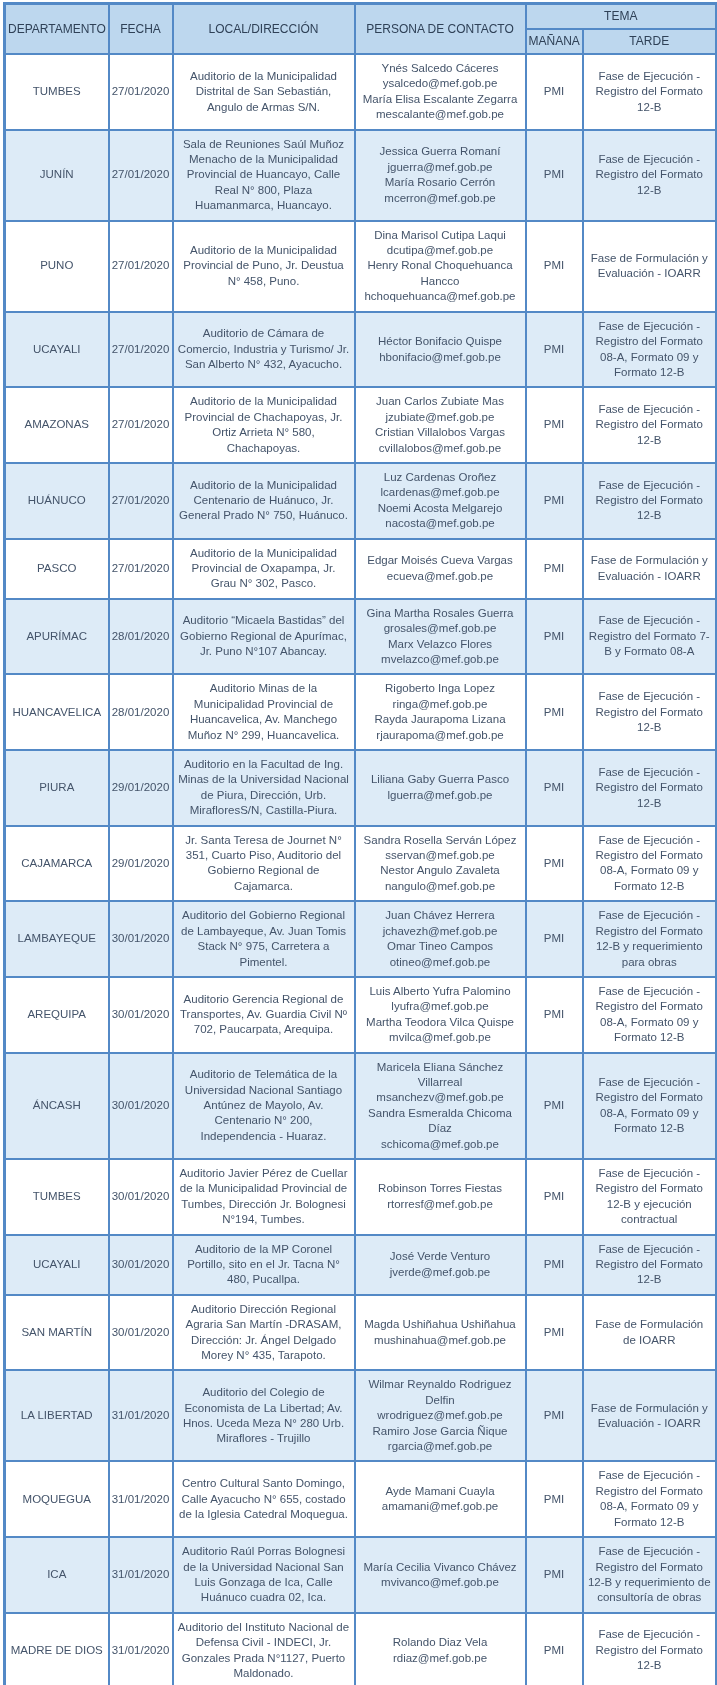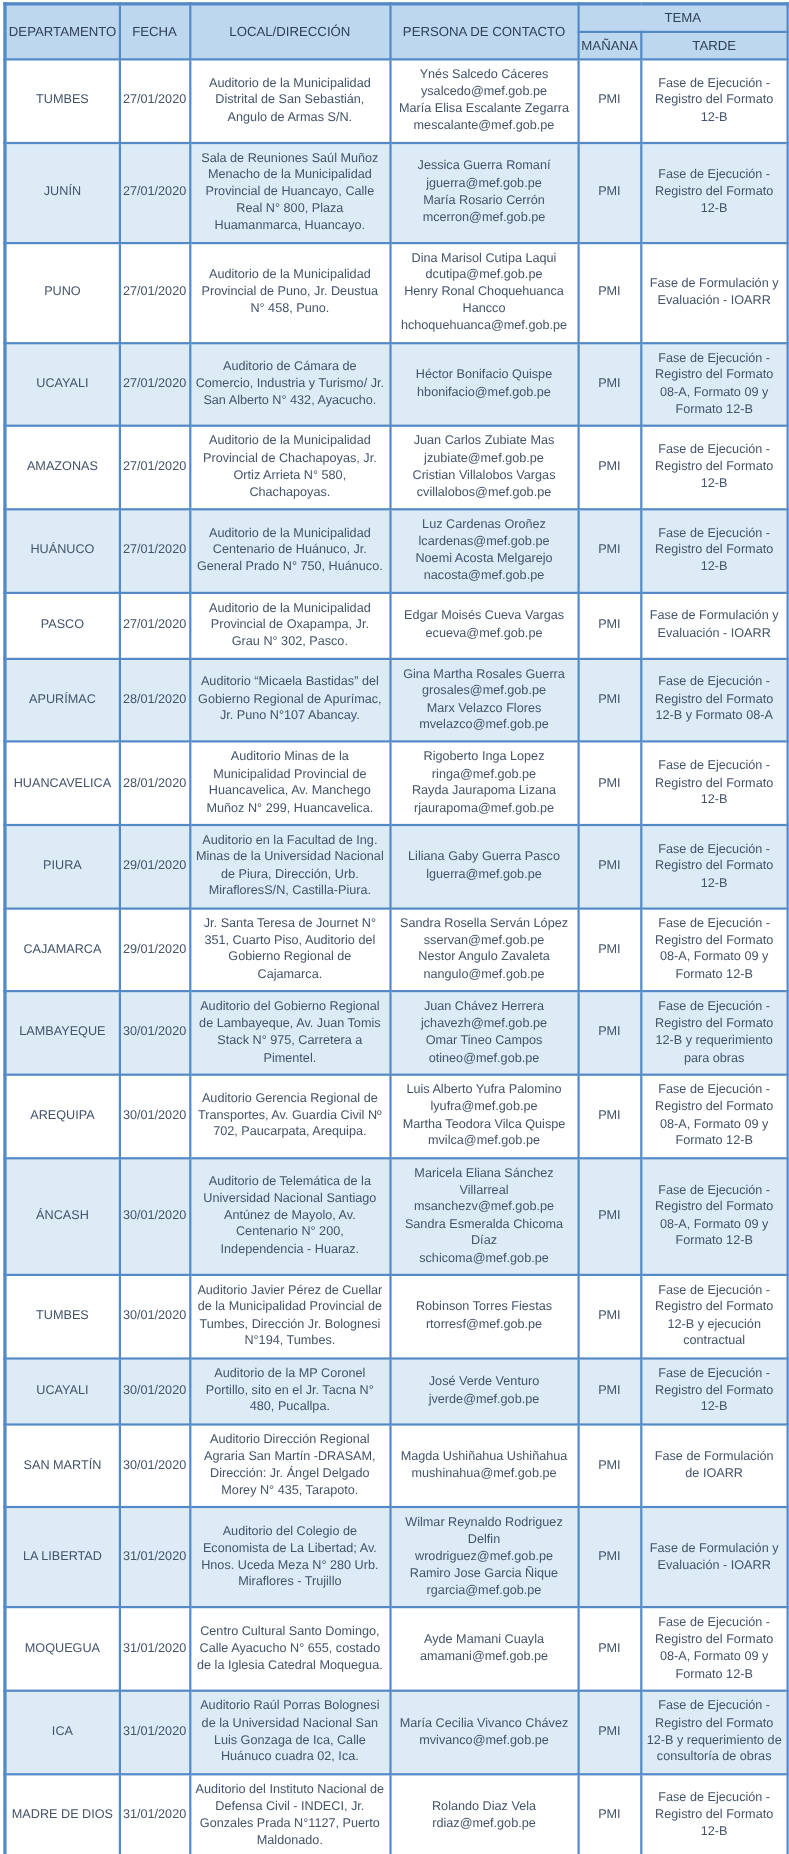--- a/index.html
+++ b/index.html
@@ -156,21 +156,21 @@
       </tr>
       <tr class="alt">
         <td class="col-departamento">APURÍMAC</td>
         <td class="col-fecha">28/01/2020</td>
         <td class="col-local">Auditorio “Micaela Bastidas” del Gobierno Regional de Apurímac, Jr. Puno N°107 Abancay.</td>
         <td class="col-contacto">Gina Martha Rosales Guerra
 grosales@mef.gob.pe
 Marx  Velazco Flores
 mvelazco@mef.gob.pe</td>
         <td class="col-manana">PMI</td>
-        <td class="col-tarde">Fase de Ejecución - Registro del Formato 12-B y Formato 08-A</td>
+        <td class="col-tarde">Fase de Ejecución - Registro del Formato 7-B y Formato 08-A</td>
       </tr>
       <tr>
         <td class="col-departamento">HUANCAVELICA</td>
         <td class="col-fecha">28/01/2020</td>
         <td class="col-local">Auditorio Minas de la Municipalidad Provincial de Huancavelica, Av. Manchego Muñoz N° 299, Huancavelica.</td>
         <td class="col-contacto">Rigoberto Inga Lopez
 ringa@mef.gob.pe
 Rayda Jaurapoma Lizana
 rjaurapoma@mef.gob.pe</td>
         <td class="col-manana">PMI</td>

